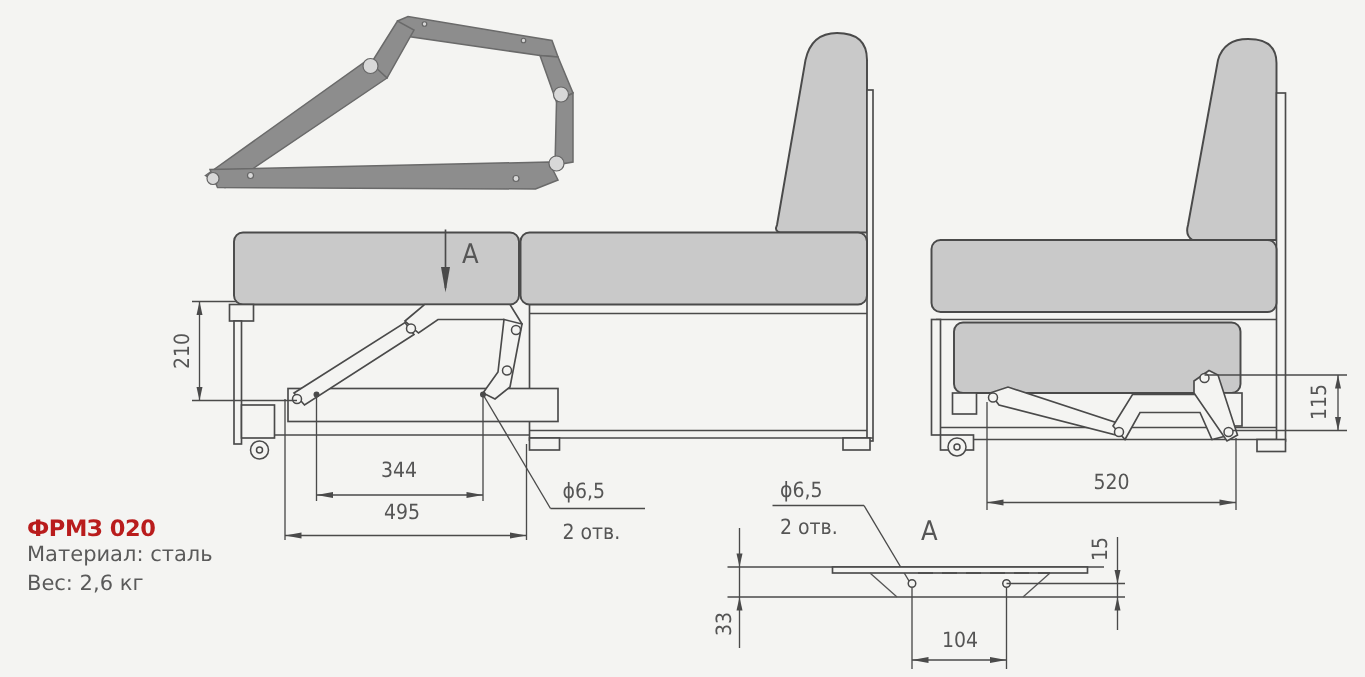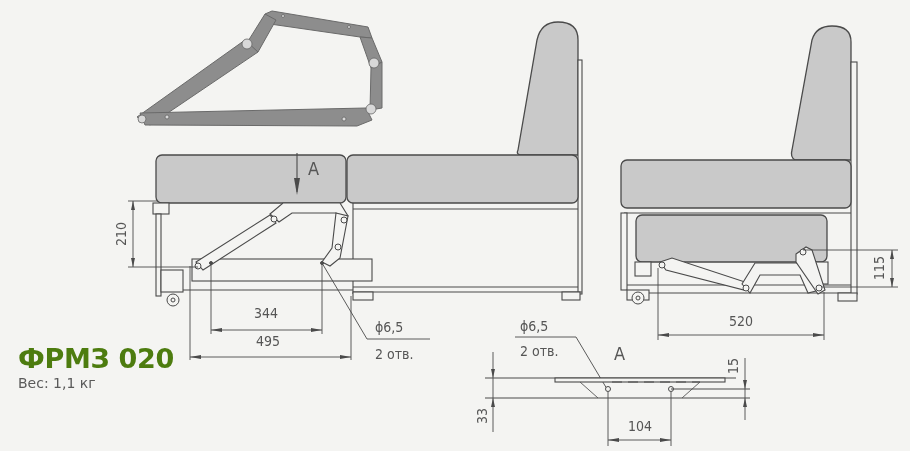--- a/index.html
+++ b/index.html
@@ -14,21 +14,21 @@
   .line { stroke: #4a4a4a; stroke-width: 1.1; fill: none; }
   .thin { stroke: #555; stroke-width: 0.9; fill: none; }
   .frame { fill: #f4f4f2; stroke: #4a4a4a; stroke-width: 1.1; }
   .link { fill: #f4f4f2; stroke: #4a4a4a; stroke-width: 1.1; }
   .pin { fill: #f4f4f2; stroke: #4a4a4a; stroke-width: 1; }
   .dim { stroke: #4a4a4a; stroke-width: 0.9; fill: none; }
   .dimtext { font-family: "DejaVu Sans Condensed", "DejaVu Sans", sans-serif; font-size: 14px; fill: #555; }
   .photo-bar { fill: #8d8d8d; stroke: #6a6a6a; stroke-width: 1; }
   .photo-hole { fill: #d8d8d8; stroke: #666; stroke-width: 0.8; }
   #info { position: absolute; left: 18px; top: 343px; }
-  .title { font-family: "DejaVu Sans", sans-serif; font-weight: bold; font-size: 27px; color: #4d7c0f; letter-spacing: -0.3px; }
+  .title { font-family: "DejaVu Sans", sans-serif; font-weight: bold; font-size: 15px; color: #b91c1c; letter-spacing: -0.3px; }
   .spec { font-family: "DejaVu Sans", sans-serif; font-size: 14px; color: #5a5a5a; line-height: 19px; }
 </style>
 </head>
 <body>
 
 <svg id="drawing" width="910" height="451" viewBox="0 0 910 451">
 
   <g>
 
     <polygon class="photo-bar" points="265,14 272,11 368,27 372,38 360,37 270,24"></polygon>
@@ -194,14 +194,15 @@
     <line class="dim" x1="671" y1="392" x2="671" y2="446"></line>
     <line class="dim" x1="608" y1="440" x2="671" y2="440"></line>
     <polygon points="608,440 619,438 619,442" fill="#4a4a4a"></polygon>
     <polygon points="671,440 660,438 660,442" fill="#4a4a4a"></polygon>
     <text class="dimtext" x="640" y="431" text-anchor="middle">104</text>
   </g>
 </svg>
 
 <div id="info">
   <div class="title">ФРМЗ 020</div>
-  <div class="spec">Вес: 1,1 кг</div>
+  <div class="spec">Материал: сталь</div>
+  <div class="spec">Вес: 2,6 кг</div>
 </div>
 
 </body></html>

